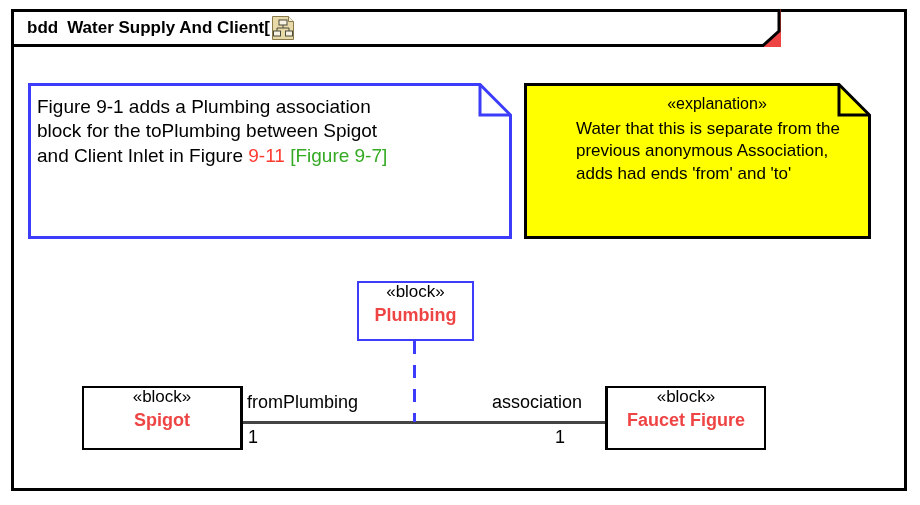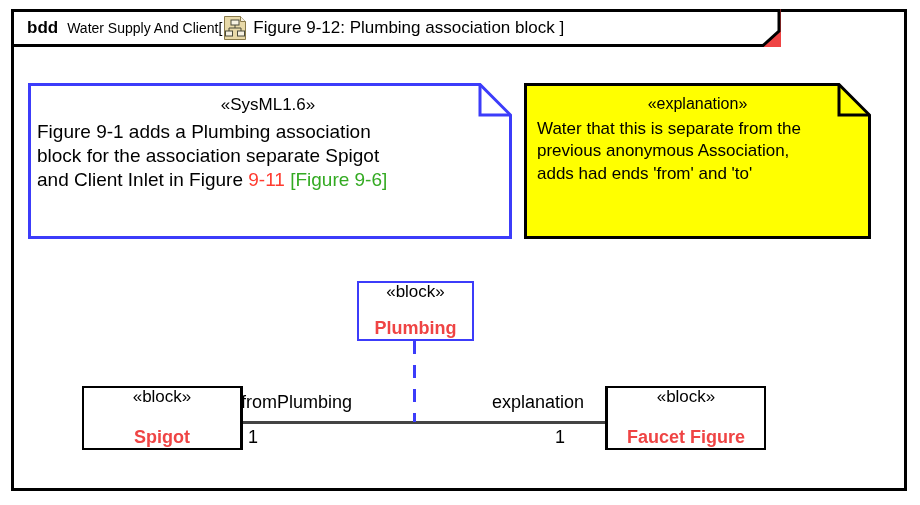--- a/index.html
+++ b/index.html
@@ -63,22 +63,22 @@
     font-size: 17px;
     color: #000000;
     z-index: 3;
   }
   .hdr-kind {
     font-weight: bold;
     font-size: 17px;
     margin-right: 9px;
   }
   .hdr-name {
-    font-weight: normal;
-    font-size: 14px;
+    font-weight: bold;
+    font-size: 17px;
   }
   .hdr-figure {
     font-weight: normal;
     font-size: 17px;
     margin-left: 7px;
   }
 
   
   .bdd-icon {
     width: 22px;
@@ -125,36 +125,37 @@
     top: 83px;
     width: 484px;
     height: 156px;
   }
   #note-sysml .note-body { padding-left: 9px; }
   #note-explanation {
     left: 524px;
     top: 83px;
     width: 347px;
     height: 156px;
+    padding-left: 39px;
   }
   #note-explanation .note-stereo { font-size: 16px; }
   #note-explanation .note-line { font-size: 17px; line-height: 1.3; }
 
   .t-red { color: #ff3b30; }
   .t-green { color: #33aa22; }
 
   
   .block {
     position: absolute;
     box-sizing: border-box;
     background: #ffffff;
     display: flex;
     flex-direction: column;
     align-items: center;
-    justify-content: space-between;
+    justify-content: flex-start;
     z-index: 4;
   }
   .block .stereo {
     font-size: 17px;
     color: #000000;
     line-height: 1.1;
     margin-bottom: 4px;
   }
   .block .bname {
     font-size: 18px;
@@ -217,21 +218,21 @@
   #tick-right { left: 605px; top: 386px; }
 
   
   .role-label {
     position: absolute;
     font-size: 18px;
     color: #000000;
     white-space: nowrap;
     z-index: 4;
   }
-  #role-from { left: 241px; top: 392px; text-align: center; }
+  #role-from { left: 247px; top: 392px; text-align: center; }
   #role-to   { left: 492px; top: 392px; }
 
   .mult-label {
     position: absolute;
     font-size: 18px;
     color: #000000;
     white-space: nowrap;
     z-index: 4;
   }
   #mult-left  { left: 248px; top: 427px; }
@@ -257,34 +258,32 @@
           <path d="M16.5,0.5 v5 h5" fill="#f7f2e2" stroke="#8a7a4a" stroke-width="1"></path>
           <rect x="7" y="4" width="8" height="5" fill="#f7f2e2" stroke="#4a4a3a" stroke-width="1"></rect>
           <line x1="11" y1="9" x2="11" y2="12" stroke="#4a4a3a" stroke-width="1"></line>
           <line x1="5" y1="12" x2="17" y2="12" stroke="#4a4a3a" stroke-width="1"></line>
           <line x1="5" y1="12" x2="5" y2="15" stroke="#4a4a3a" stroke-width="1"></line>
           <line x1="17" y1="12" x2="17" y2="15" stroke="#4a4a3a" stroke-width="1"></line>
           <rect x="1.5" y="15" width="7" height="5" fill="#f7f2e2" stroke="#4a4a3a" stroke-width="1"></rect>
           <rect x="13.5" y="15" width="7" height="5" fill="#f7f2e2" stroke="#4a4a3a" stroke-width="1"></rect>
         </svg>
       </span>
-      <span class="hdr-figure">Figure 9-12: Plumbing association block ]</span>
     </div>
   </div>
 
   <div class="note" id="note-sysml">
     <svg viewBox="0 0 484 156" preserveAspectRatio="none">
       <path d="M1.5,1.5 L 452,1.5 L 482.5,32 L 482.5,154.5 L 1.5,154.5 Z" fill="#ffffff" stroke="#3c3cfa" stroke-width="3"></path>
       <path d="M452,1.5 L 452,32 L 482.5,32" fill="none" stroke="#3c3cfa" stroke-width="3"></path>
     </svg>
     <div class="note-body">
-      <div class="note-stereo">«SysML1.6»</div>
       <div class="note-line">Figure 9-1 adds a Plumbing association</div>
-      <div class="note-line">block for the association separate Spigot</div>
-      <div class="note-line"><span>and Client Inlet in Figure </span><span class="t-red">9-11</span><span> </span><span class="t-green">[Figure 9-6]</span></div>
+      <div class="note-line">block for the toPlumbing between Spigot</div>
+      <div class="note-line"><span>and Client Inlet in Figure </span><span class="t-red">9-11</span><span> </span><span class="t-green">[Figure 9-7]</span></div>
     </div>
   </div>
 
   <div class="note" id="note-explanation">
     <svg viewBox="0 0 347 156" preserveAspectRatio="none">
       <path d="M1.5,1.5 L 315,1.5 L 345.5,32 L 345.5,154.5 L 1.5,154.5 Z" fill="#ffff00" stroke="#000000" stroke-width="3"></path>
       <path d="M315,1.5 L 315,32 L 345.5,32" fill="none" stroke="#000000" stroke-width="3"></path>
     </svg>
     <div class="note-body">
       <div class="note-stereo">«explanation»</div>
@@ -313,17 +312,17 @@
     <div class="stereo">«block»</div>
     <div class="bname">Spigot</div>
   </div>
 
   <div class="block" id="block-faucet">
     <div class="stereo">«block»</div>
     <div class="bname">Faucet Figure</div>
   </div>
 
   <div class="role-label" id="role-from">fromPlumbing</div>
-  <div class="role-label" id="role-to">explanation</div>
+  <div class="role-label" id="role-to">association</div>
   <div class="mult-label" id="mult-left">1</div>
   <div class="mult-label" id="mult-right">1</div>
 
 </div>
 
 </body></html>

